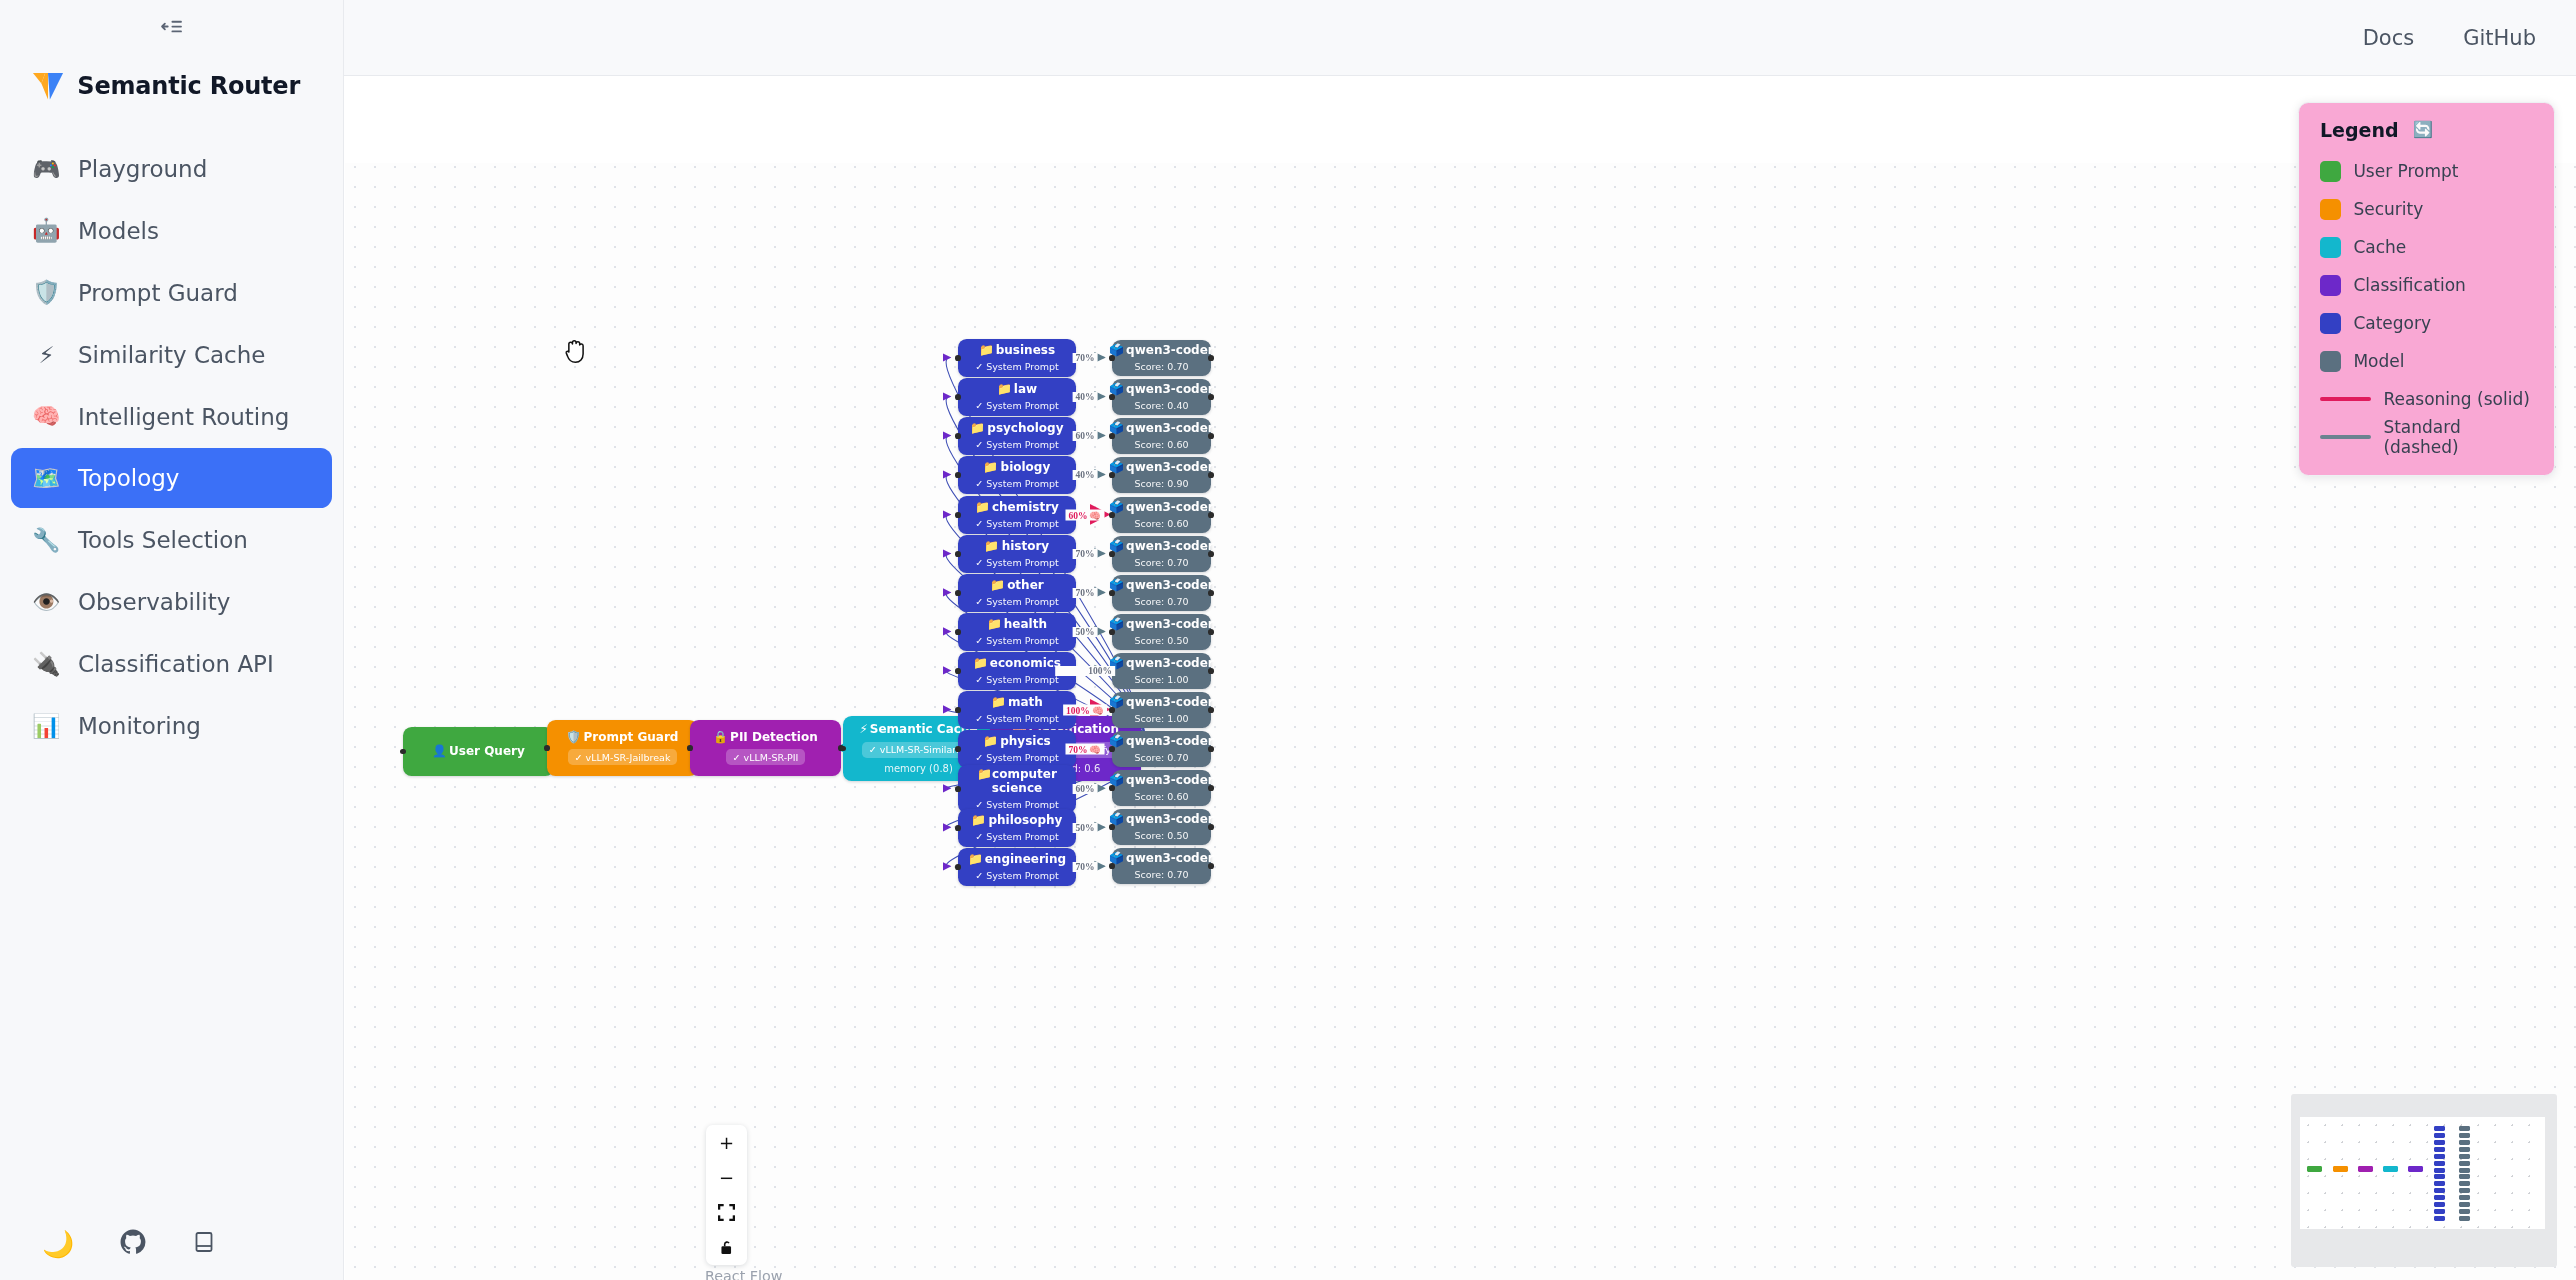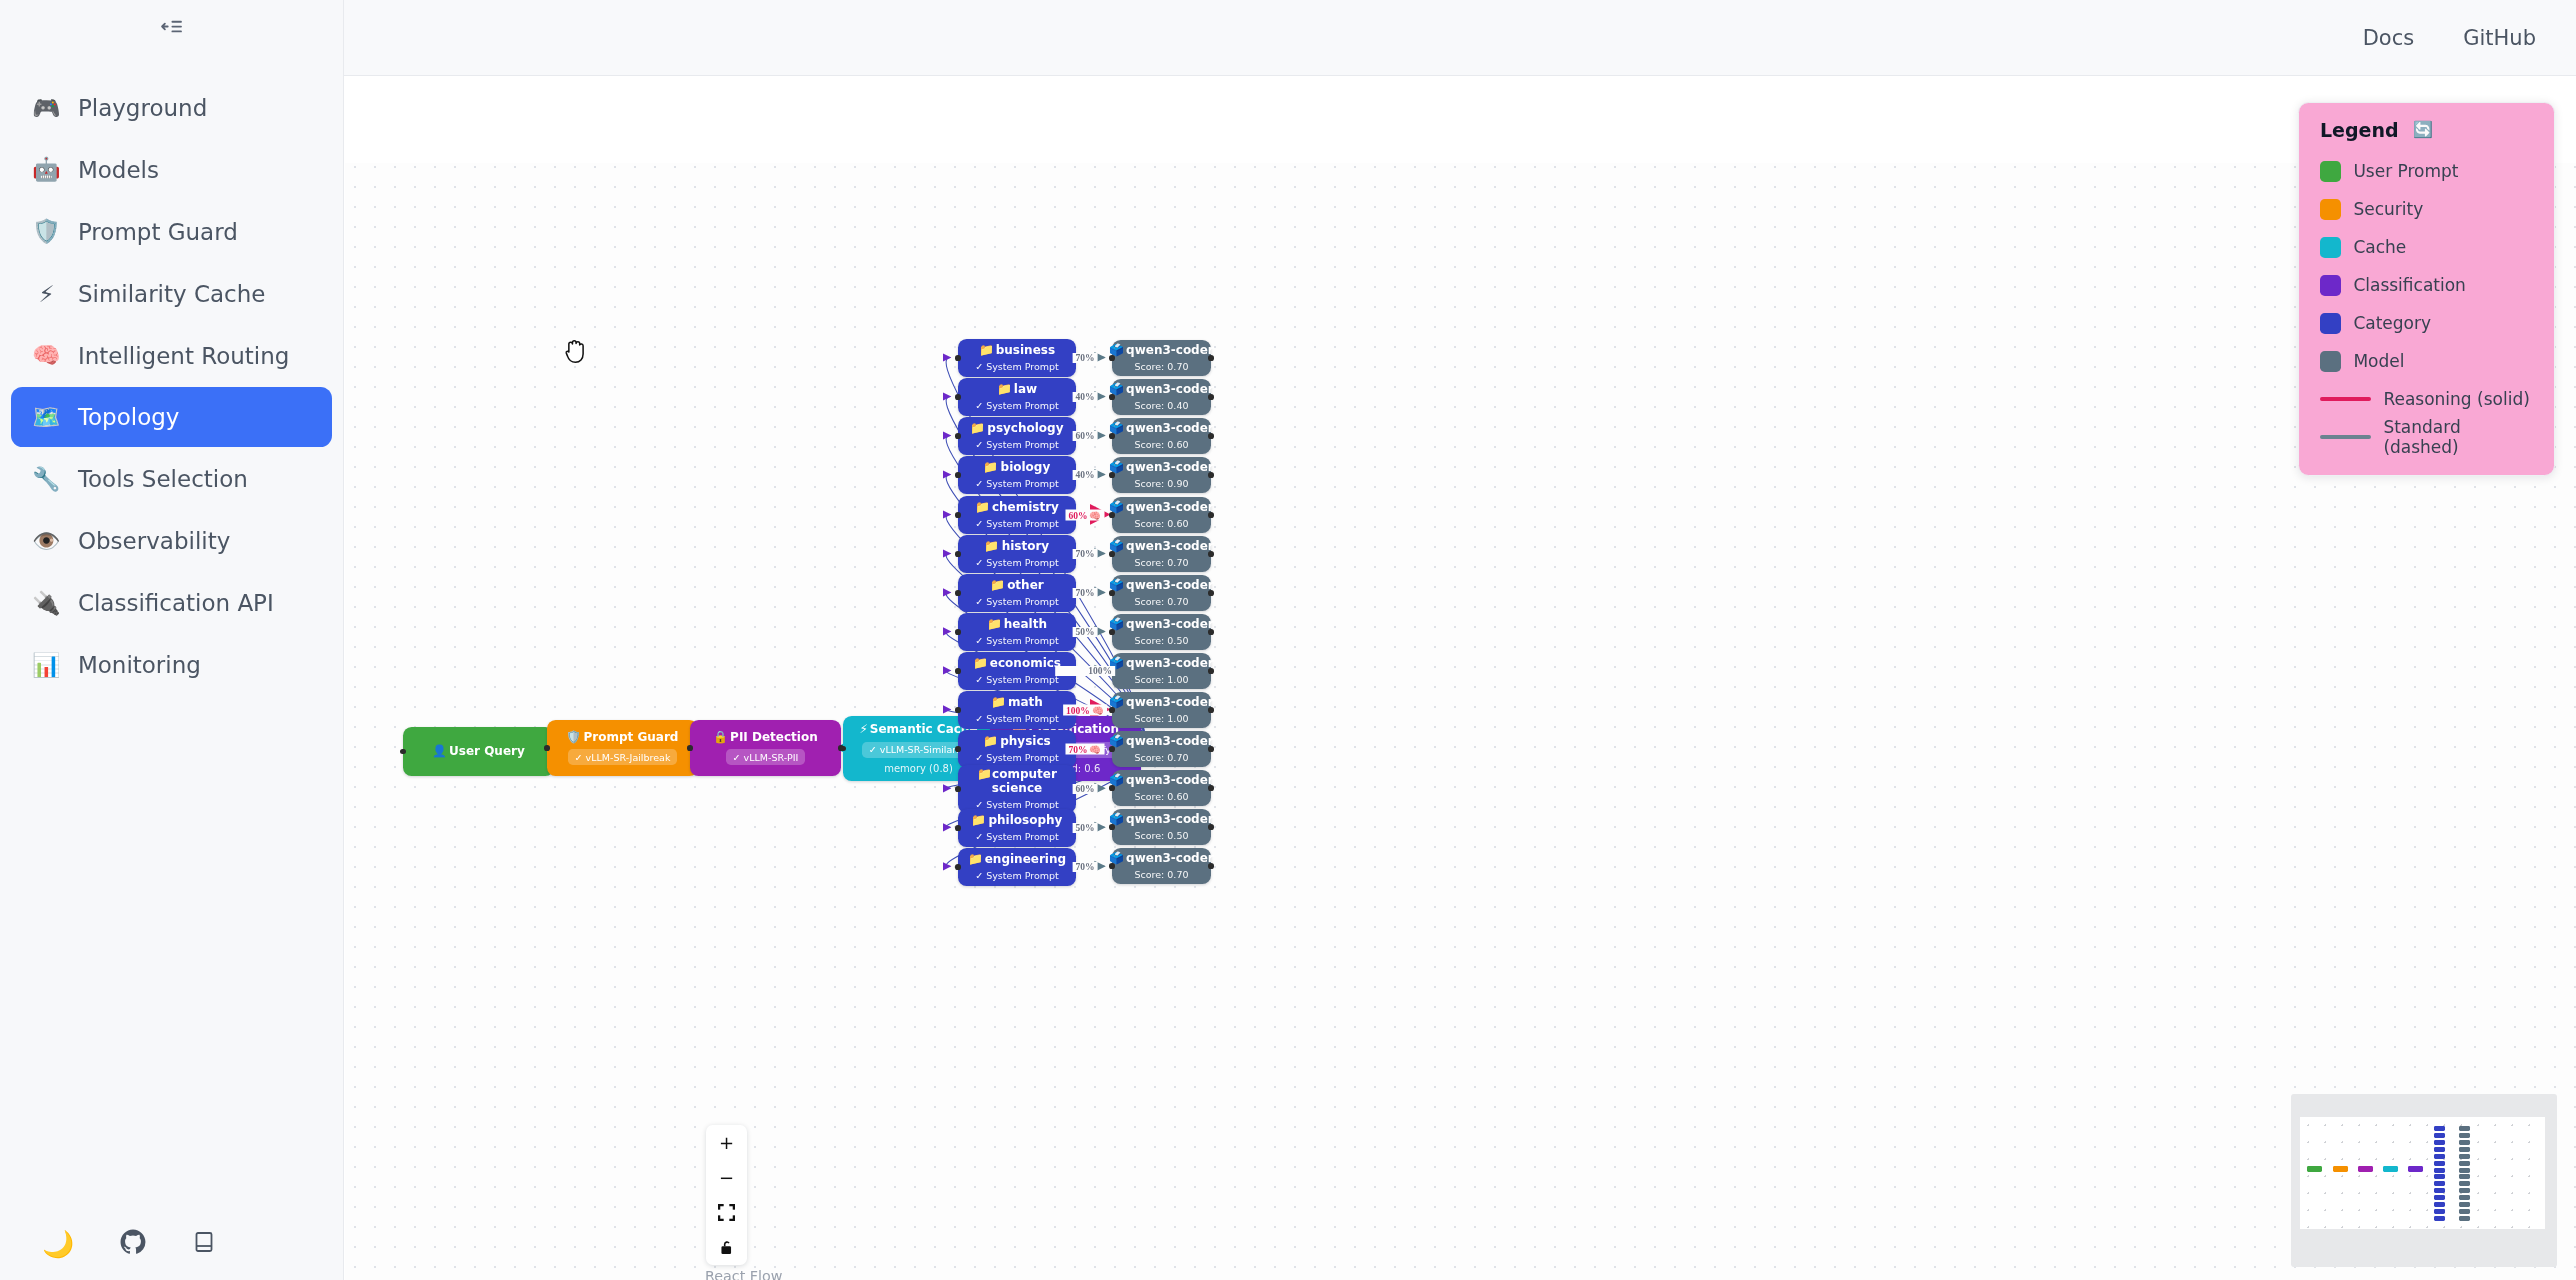--- a/index.html
+++ b/index.html
@@ -129,20 +129,30 @@
     <div class="collapse-btn">
       <svg width="25" height="17" viewBox="0 0 26 18">
         <path d="M9 9 L3 9 M3 9 L6 6 M3 9 L6 12" stroke="#5b6474" stroke-width="1.9" fill="none" stroke-linecap="round"></path>
         <rect x="13" y="3" width="11" height="1.9" rx=".9" fill="#5b6474"></rect>
         <rect x="13" y="8.1" width="11" height="1.9" rx=".9" fill="#5b6474"></rect>
         <rect x="13" y="13.2" width="11" height="1.9" rx=".9" fill="#5b6474"></rect>
       </svg>
     </div>
   </div>
 
+  <div class="brand">
+    <span class="brand-logo">
+      <svg width="32" height="28.5" viewBox="0 0 34 30">
+        <polygon points="1,1 14,1 10,12 1,1" fill="#ffa81f"></polygon>
+        <polygon points="14,1 10,12 17,29 17,1" fill="#ffa81f"></polygon>
+        <polygon points="17,1 33,1 19,29 17,1" fill="#3b82f6"></polygon>
+      </svg>
+    </span>
+    <span class="brand-name">Semantic Router</span>
+  </div>
 
   <div class="nav">
     <div class="nav-item">
       <span class="ico">🎮</span>
       <span>Playground</span>
     </div>
     <div class="nav-item">
       <span class="ico">🤖</span>
       <span>Models</span>
     </div>

